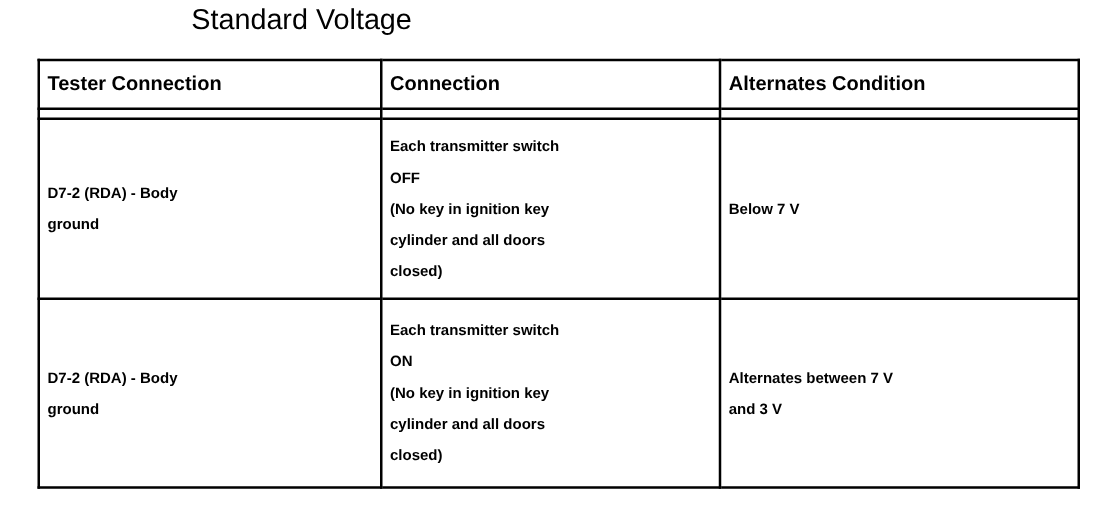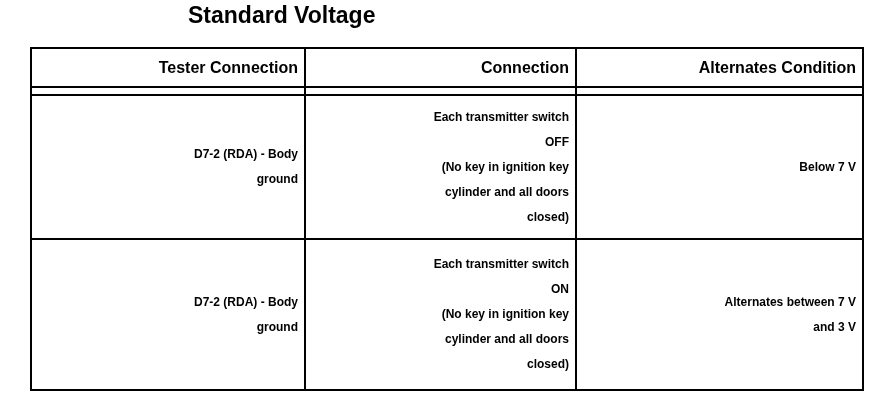--- a/index.html
+++ b/index.html
@@ -16,44 +16,43 @@
     color: #000000;
     -webkit-font-smoothing: none;
   }
 
   
   .page-title {
     position: absolute;
     left: 153px;
     top: 0px;
     font-size: 23px;
-    font-weight: bold;
+    font-weight: normal;
     line-height: 30px;
     letter-spacing: 0px;
     white-space: nowrap;
-    margin-left: 35px;
   }
 
   
   .spec-table {
     position: absolute;
     left: 30px;
     top: 47px;
     width: 832px;
     border-collapse: collapse;
     table-layout: fixed;
   }
   .spec-table col.c1 { width: 274px; }
   .spec-table col.c2 { width: 271px; }
   .spec-table col.c3 { width: 287px; }
 
   .spec-table th,
   .spec-table td {
     border: 2px solid #000000;
-    text-align: right;
+    text-align: left;
     vertical-align: middle;
     font-weight: bold;
     padding: 0 6px;
     box-sizing: border-box;
   }
 
   
   .spec-table thead th {
     height: 39px;
     font-size: 16px;

